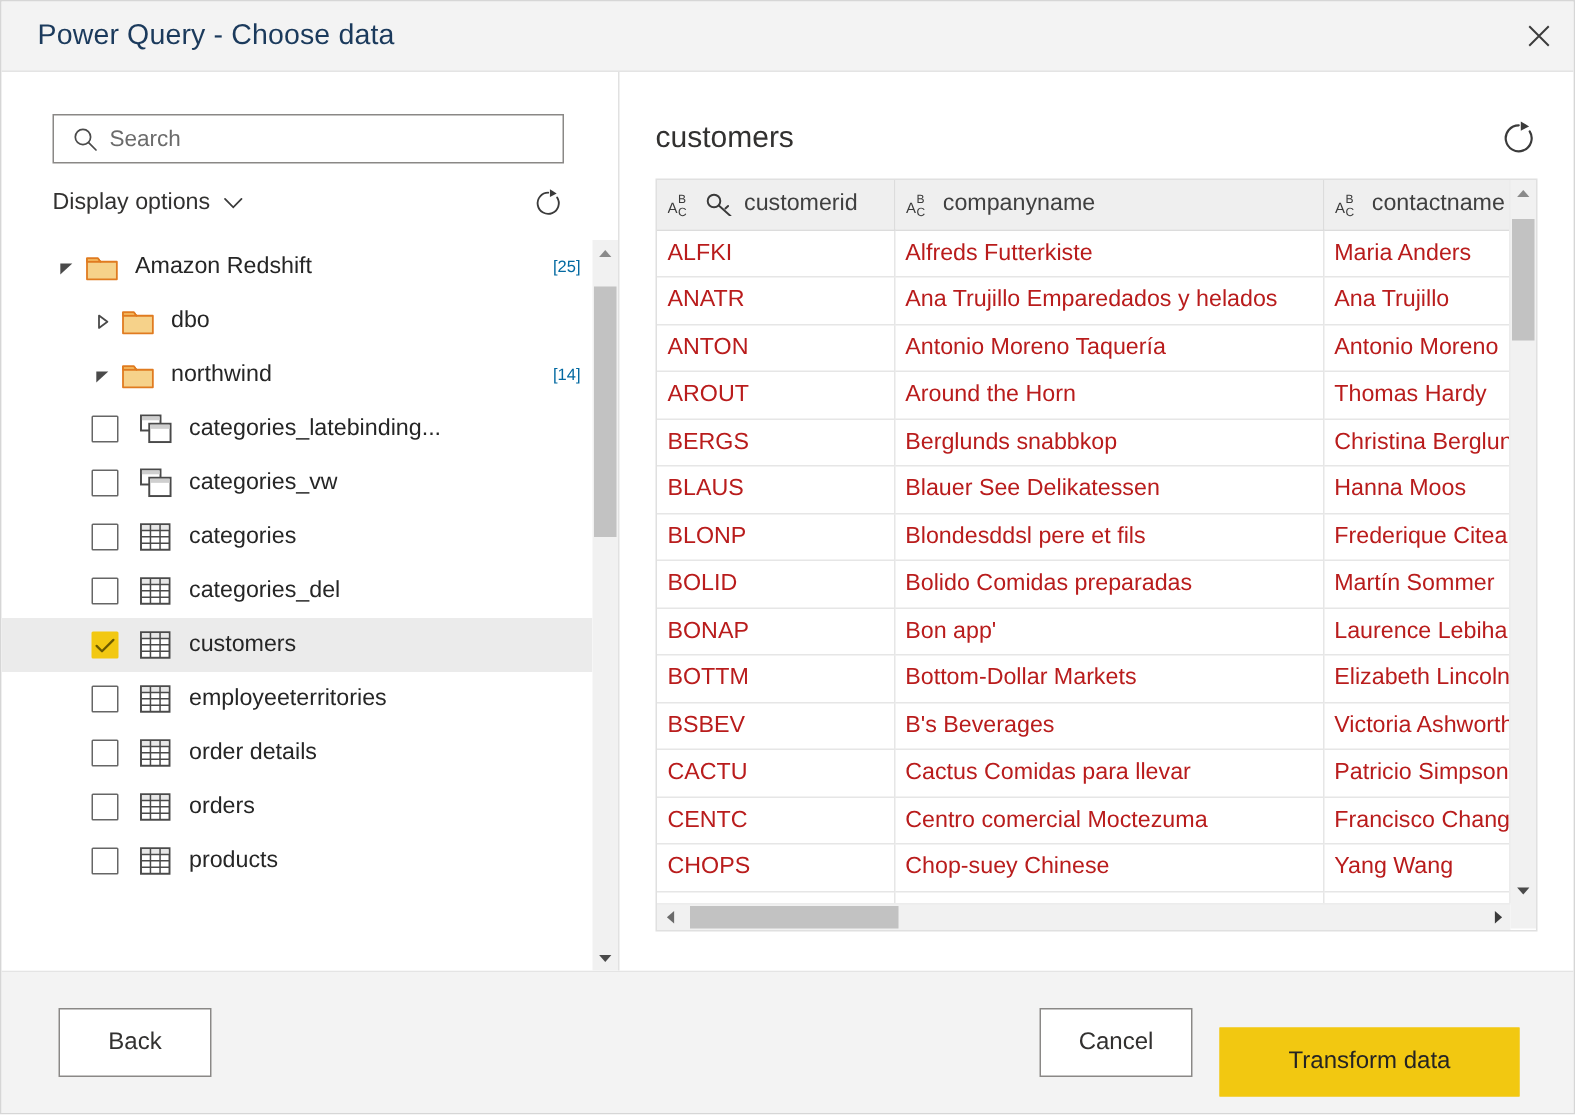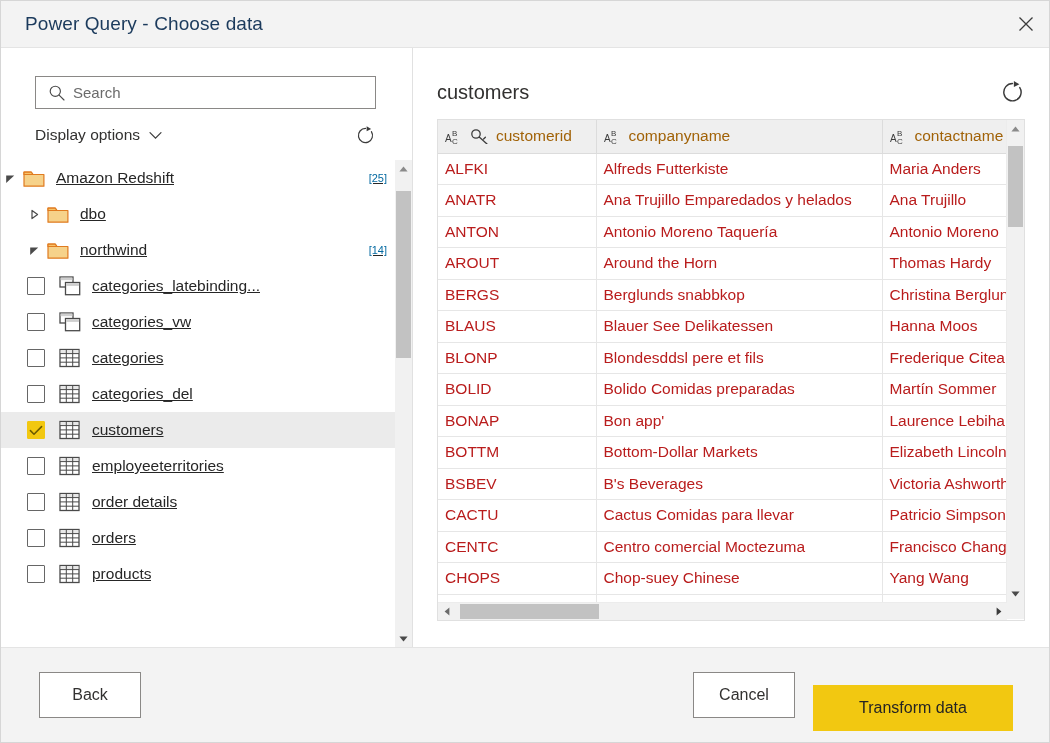--- a/index.html
+++ b/index.html
@@ -136,27 +136,27 @@
   }
   .tree-list {
     flex: 1;
     overflow: hidden;
     position: relative;
   }
   .tree-row {
     height: 36px;
     display: flex;
     align-items: center;
+    padding-left: 34px;
     padding-right: 8px;
     box-sizing: border-box;
     font-size: 15.5px;
     color: #262626;
     cursor: pointer;
     white-space: nowrap;
-    text-decoration: underline;
   }
   .tree-row.selected { background: #ebebeb; }
   .tree-row .indent1 { width: 24px; }
   .tree-row .indent2 { width: 26px; }
 
   .twisty {
     width: 18px; height: 18px;
     flex: none;
     display: flex;
     align-items: center;
@@ -280,21 +280,21 @@
     padding: 0 8px 0 7px;
     box-sizing: border-box;
     white-space: nowrap;
     overflow: hidden;
   }
   .th-inner { display: flex; align-items: center; }
   .abc-icon { width: 21px; height: 17px; flex: none; display: block; margin-right: 4px; }
   .key-icon { width: 20px; height: 16px; flex: none; display: block; margin-right: 6px; }
   .col-name {
     font-size: 15.5px;
-    color: #a16207;
+    color: #404040;
     overflow: hidden;
     text-overflow: clip;
     white-space: nowrap;
   }
   table.preview td {
     border-right: 1px solid #e6e6e6;
     border-bottom: 1px solid #e6e6e6;
     height: 31.5px;
     padding: 0 8px 0 7px;
     box-sizing: border-box;

